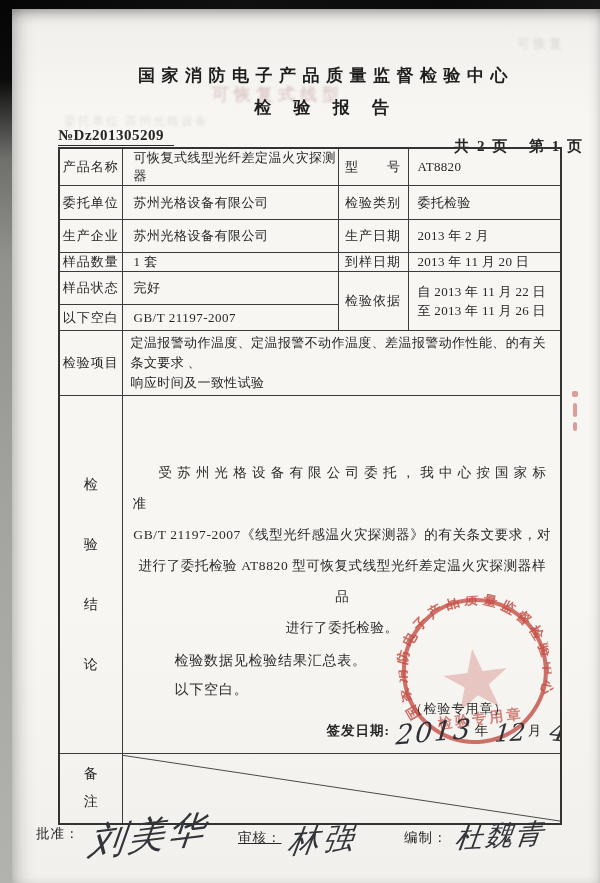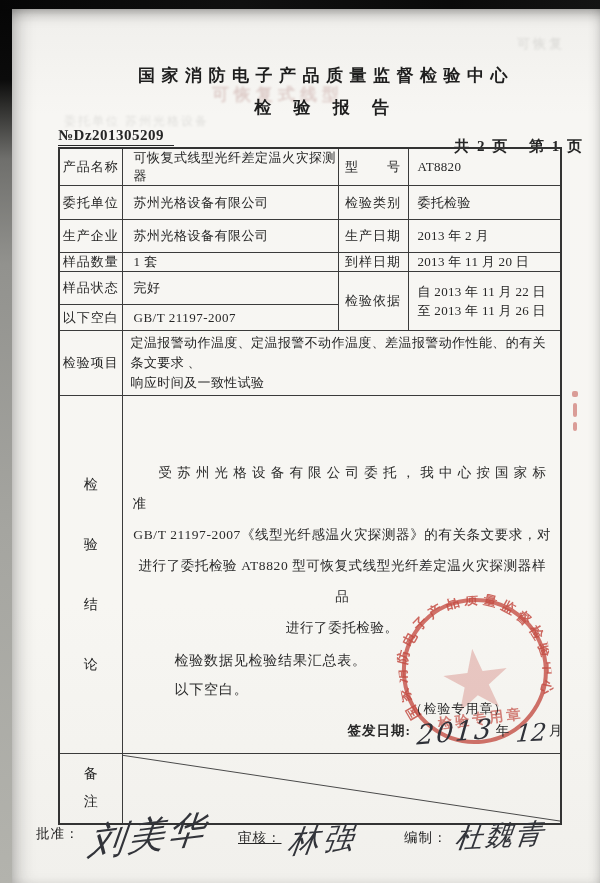--- a/index.html
+++ b/index.html
@@ -56,21 +56,21 @@
   .para .ln { letter-spacing:.6px;text-align:center; }
   .note { margin-left:52px; font-size:14px; letter-spacing:.8px; color:#2a2a2a; }
   .note-1 { margin-top:9px; }
   .note-2 { margin-top:11px; }
 
   .stamp { position:absolute; left:276px; top:200px; width:152px; height:152px; transform:rotate(-7deg);
     mix-blend-mode:multiply; opacity:.88; }
   .stamp-caption { position:absolute; left:287px; top:304px; font-size:13px; letter-spacing:1px; color:#2c2c2c; }
 
   .issue-line { position:absolute; left:204px; bottom:3px; height:34px; white-space:nowrap; }
-  .issue-label { font-size:13.5px; font-weight:bold; letter-spacing:1px; vertical-align:6px;margin-left:21px; }
+  .issue-label { font-size:13.5px; font-weight:bold; letter-spacing:1px; vertical-align:6px; }
   .hand { font-family:"DejaVu Serif",serif; font-style:italic; color:#2f3138; display:inline-block; }
   .hand-year { font-size:27px; transform:rotate(-5deg) skewX(-10deg); letter-spacing:2px; margin:0 2px 0 6px; }
   .hand-month { font-size:24px; transform:rotate(-3deg) skewX(-8deg); margin:0 2px 0 6px; }
   .hand-day { font-size:26px; transform:rotate(6deg) skewX(-6deg); margin:0 4px 0 8px; }
   .unit { font-size:13.5px; letter-spacing:1px; vertical-align:6px; }
 
   td.remarks-label { text-align:center; }
   .remarks-chars { display:flex; flex-direction:column; align-items:center; gap:10px; font-size:14px; }
   td.remarks-cell { position:relative; padding:0; }
   td.remarks-cell svg { position:absolute; inset:0; width:100%; height:100%; }

